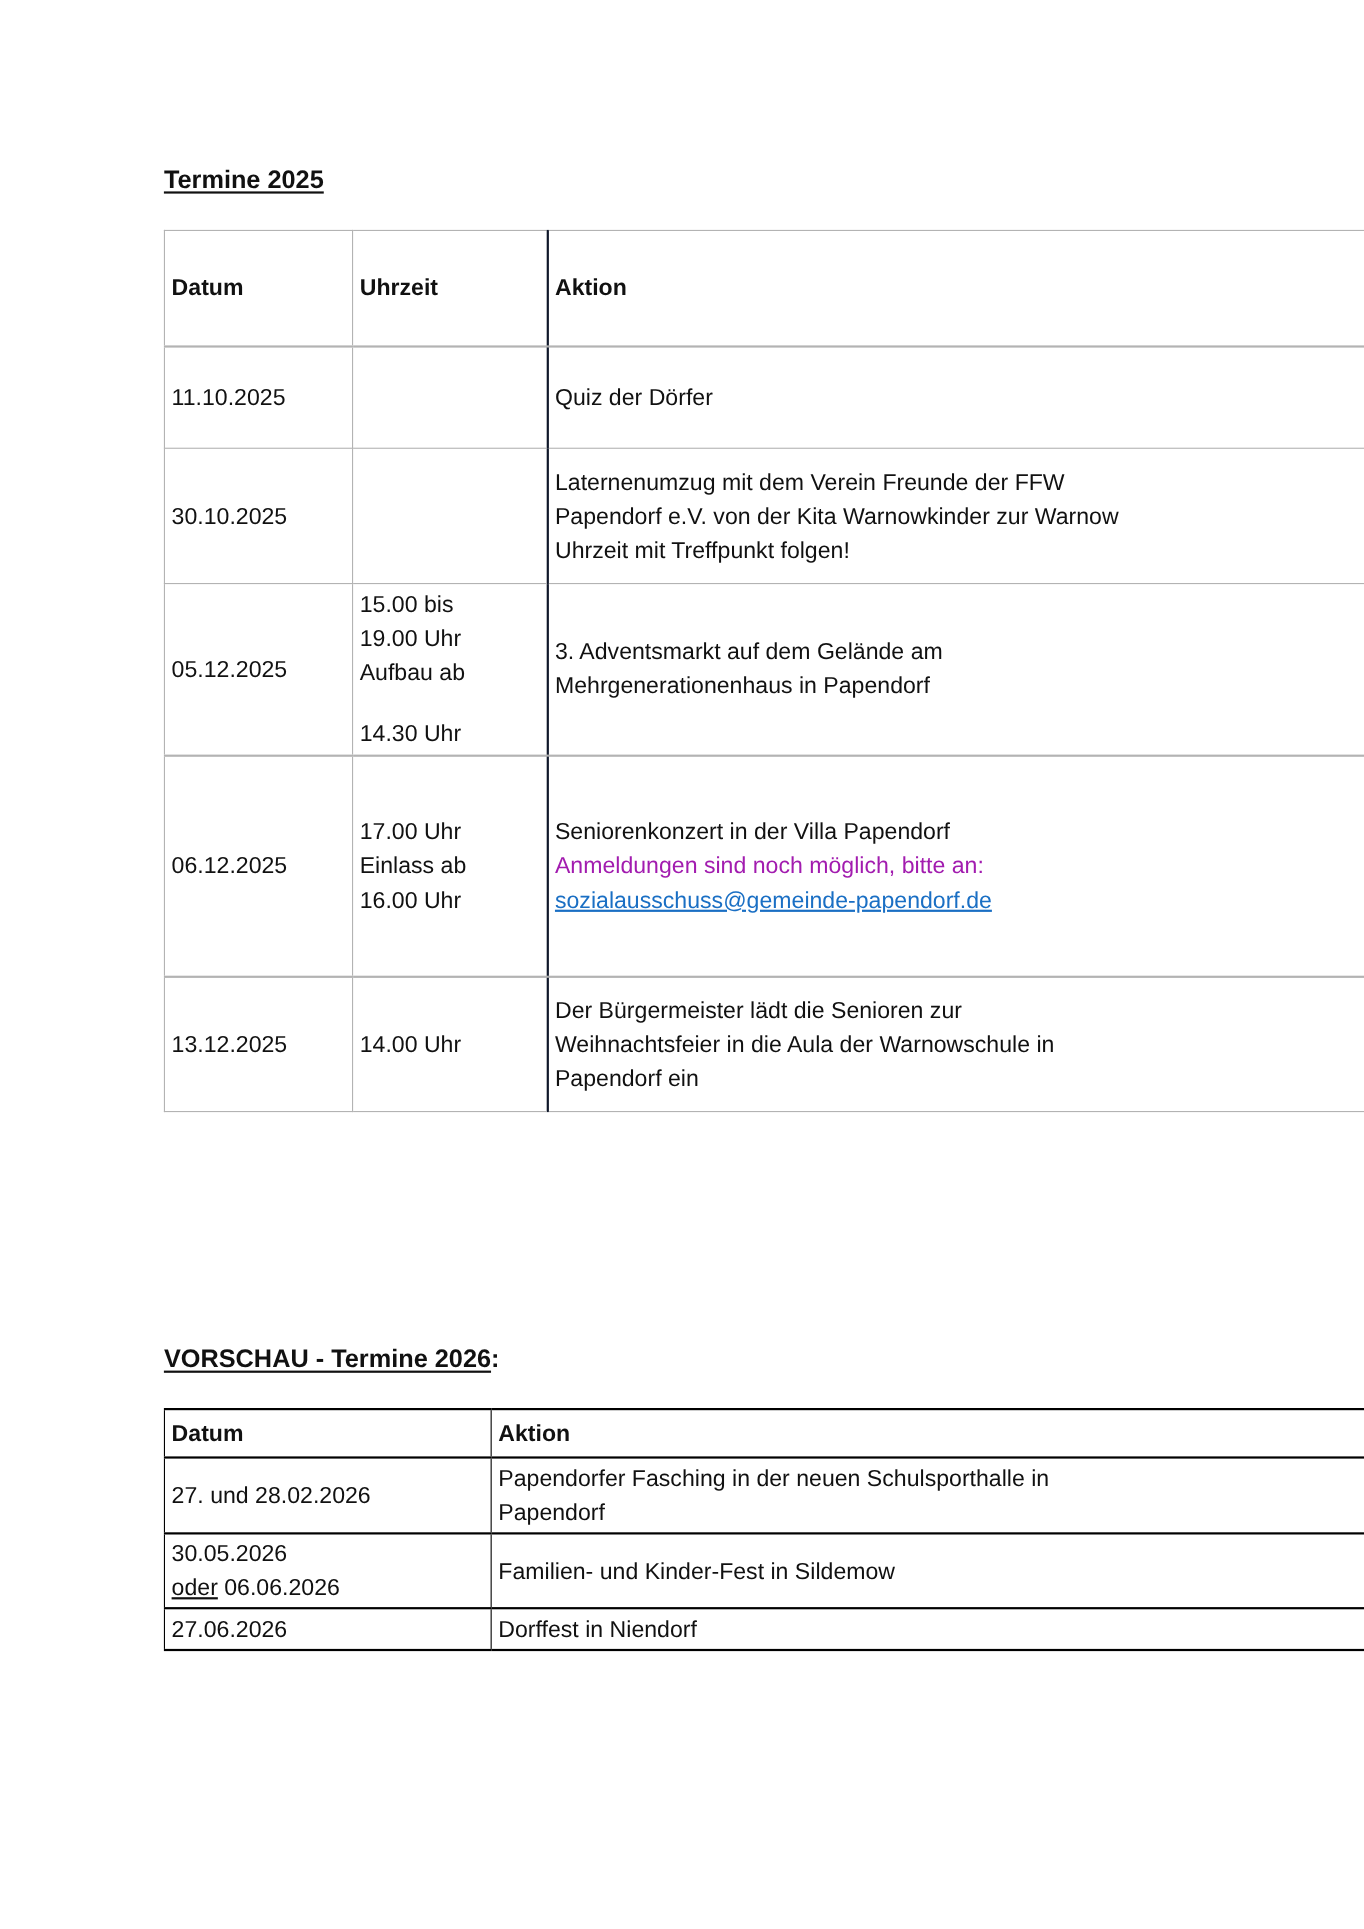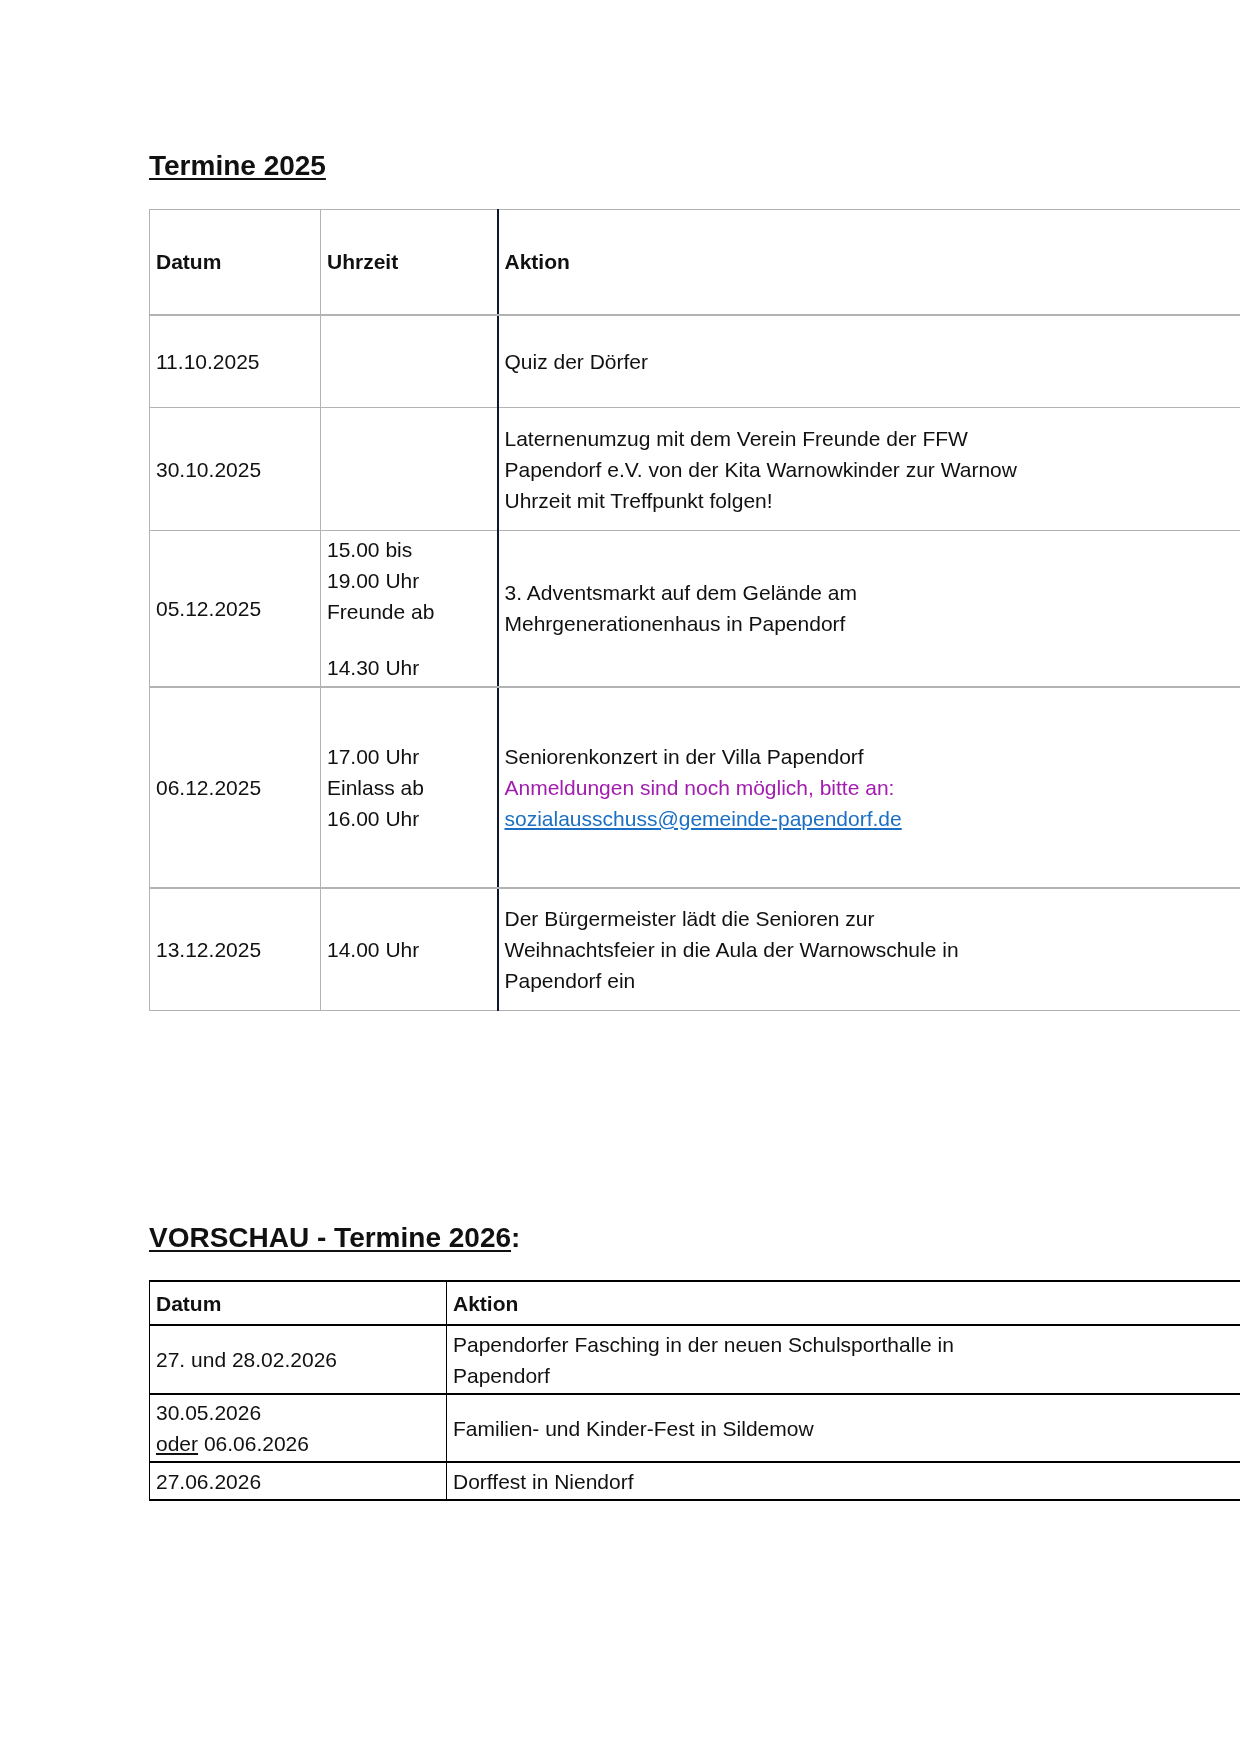--- a/index.html
+++ b/index.html
@@ -1,18 +1,18 @@
 <!DOCTYPE html>
 <html><head>
 <meta charset="utf-8">
 <style>
   html, body { margin:0; padding:0; background:#ffffff; }
   body { width:1240px; height:1754px; position:relative; overflow:hidden;
          font-family:"Liberation Sans", sans-serif; color:#111111; }
-  .heading { position:absolute; left:149px; font-size:28px; font-weight:bold;
+  .heading { position:absolute; left:149px; font-size:23px; font-weight:bold;
              text-decoration:underline; text-underline-offset:3px; margin:0; }
   #h1 { top:150px; }
   #h2 { top:1222px; }
   #h2 .colon { text-decoration:none; display:inline-block; }
 
   table { position:absolute; left:149px; width:1152px; border-collapse:collapse;
           font-size:21px; line-height:31px; table-layout:fixed; }
   td, th { padding:0 6px; vertical-align:middle; text-align:left; }
   th { font-weight:bold; }
 
@@ -64,21 +64,21 @@
       <span class="line">Laternenumzug mit dem Verein Freunde der FFW</span>
       <span class="line">Papendorf e.V. von der Kita Warnowkinder zur Warnow</span>
       <span class="line">Uhrzeit mit Treffpunkt folgen!</span>
     </td>
   </tr>
   <tr class="thick-bottom" style="height:156px">
     <td>05.12.2025</td>
     <td class="sep-right">
       <span class="line">15.00 bis</span>
       <span class="line">19.00 Uhr</span>
-      <span class="line">Freunde ab</span>
+      <span class="line">Aufbau ab</span>
       <span class="line" style="height:25px"></span>
       <span class="line">14.30 Uhr</span>
     </td>
     <td>
       <span class="line">3. Adventsmarkt auf dem Gelände am</span>
       <span class="line">Mehrgenerationenhaus in Papendorf</span>
     </td>
   </tr>
   <tr class="thick-bottom" style="height:201px">
     <td>06.12.2025</td>

